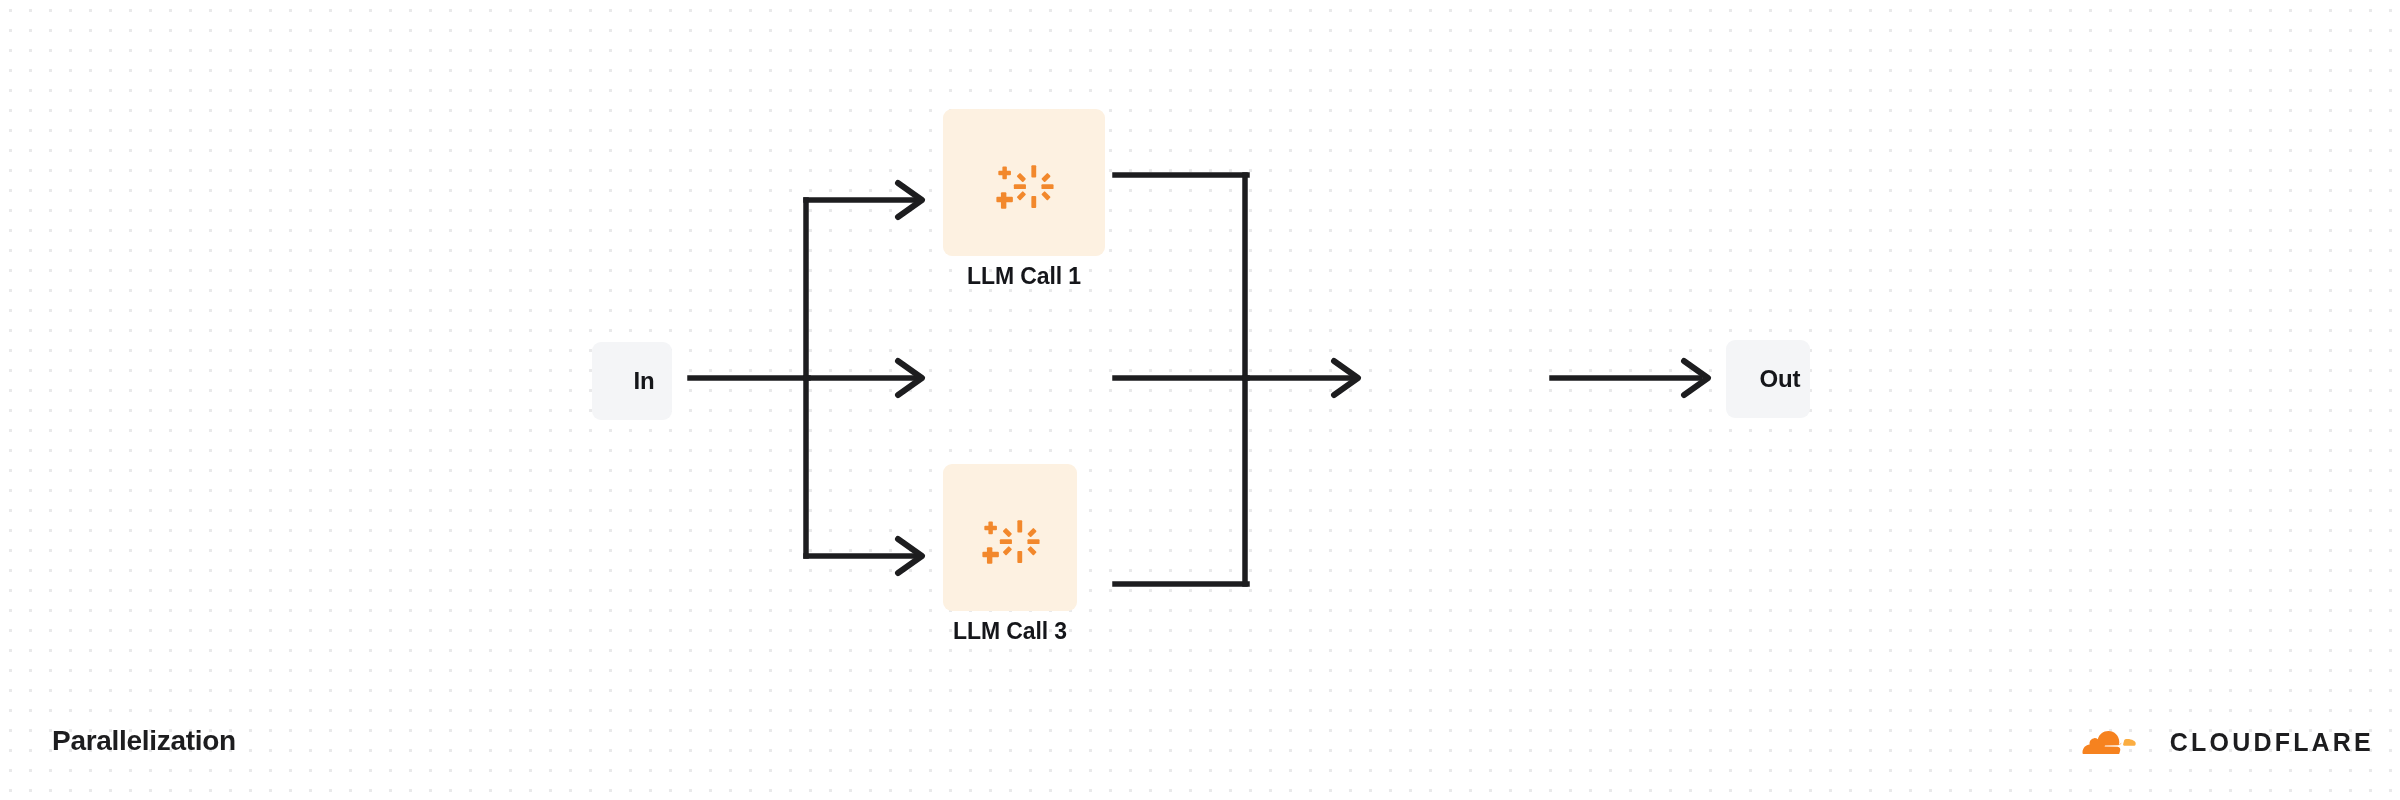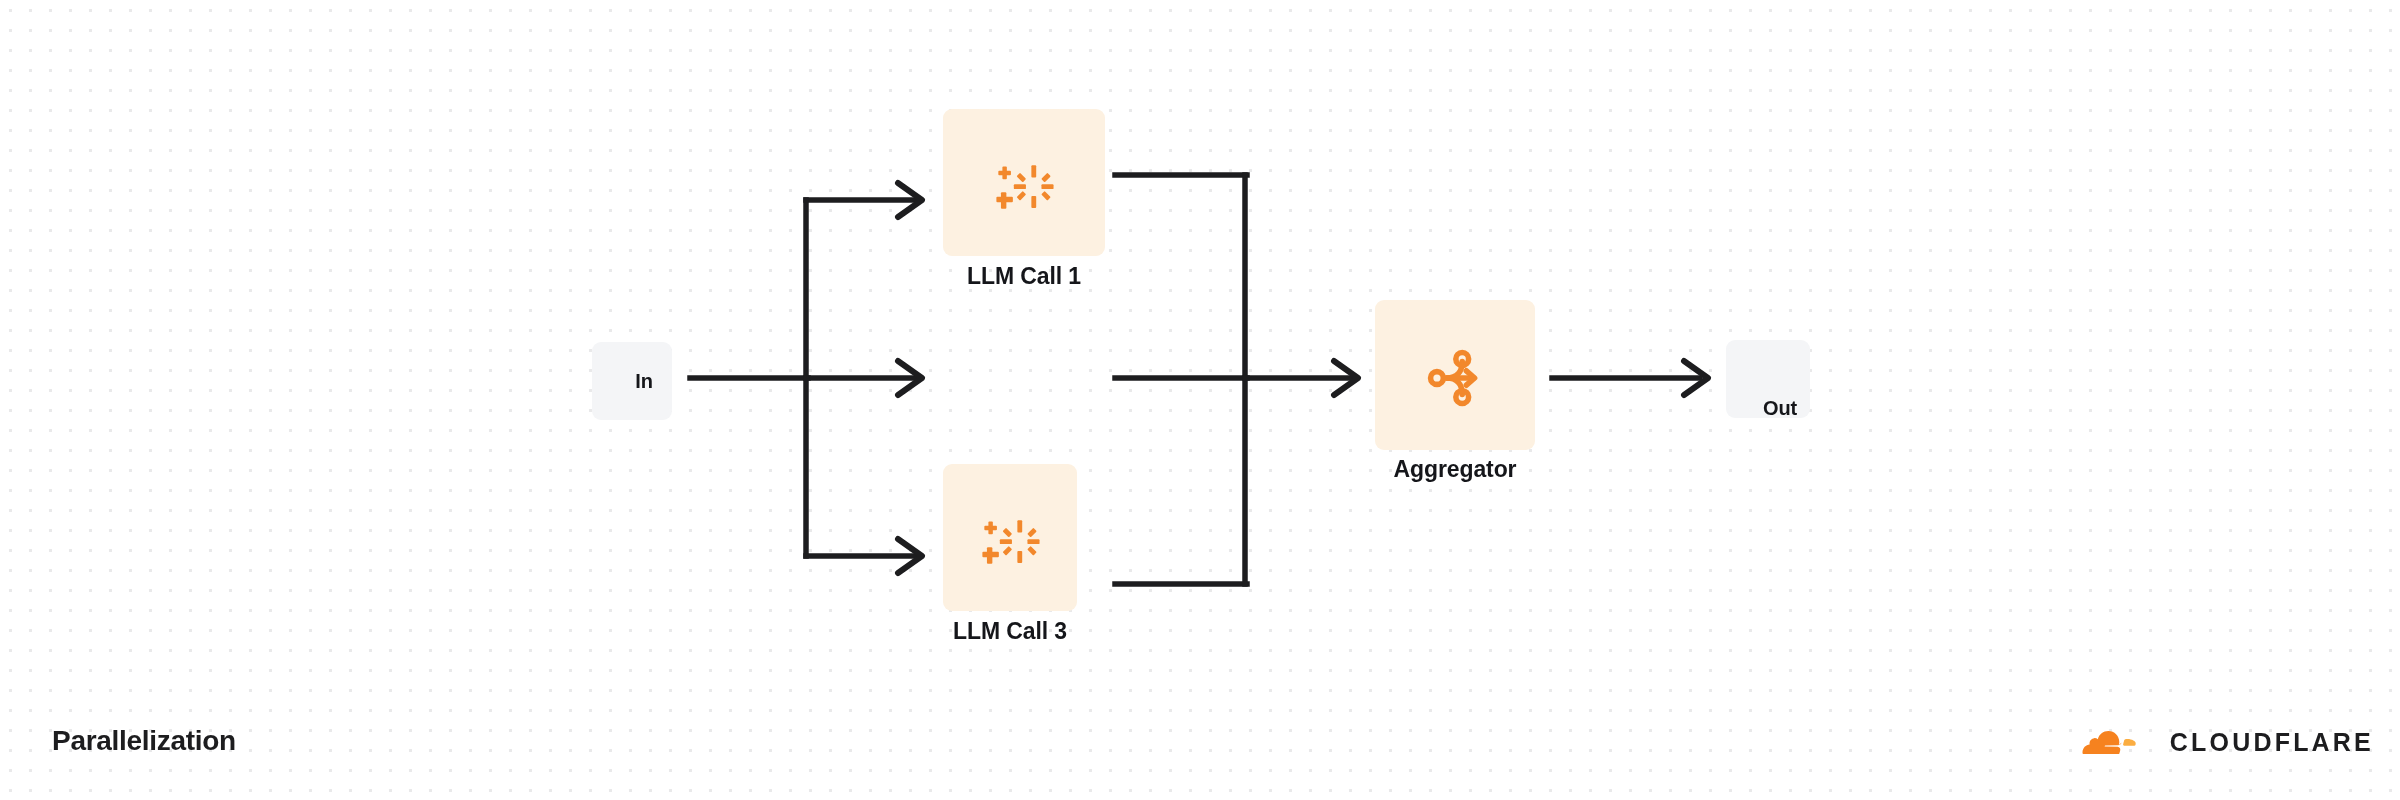--- a/index.html
+++ b/index.html
@@ -45,21 +45,21 @@
     flex-direction: column;
     align-items: center;
     justify-content: center;
   }
 
   .node-io {
     background-color: #f4f5f7;
     border-radius: 9px;
   }
   .node-io .node-label {
-    font-size: 20px;
+    font-size: 24px;
     font-weight: bold;
     color: #15161a;
     letter-spacing: -0.1px;
     line-height: 1;
     margin-left: 24px;
   }
 
   .node-llm {
     background-color: #fdf1e1;
     border-radius: 9px;
@@ -223,44 +223,22 @@
           <rect x="26.8" y="12.6" width="5" height="9" rx="1" transform="rotate(-45 29.3 17.1)"></rect>
           <rect x="52.2" y="12.6" width="5" height="9" rx="1" transform="rotate(45 54.7 17.1)"></rect>
           <rect x="26.8" y="31.4" width="5" height="9" rx="1" transform="rotate(45 29.3 35.9)"></rect>
           <rect x="52.2" y="31.4" width="5" height="9" rx="1" transform="rotate(-45 54.7 35.9)"></rect>
         </g>
       </svg>
     </span>
     <span class="node-label">LLM Call 3</span>
   </div>
 
-  <div class="node node-agg" style="left:1375px; top:300px; width:160px; height:150px;">
-    <span class="node-icon">
-      <svg viewBox="0 0 64 64" width="66" height="66" xmlns="http://www.w3.org/2000/svg">
-        <g fill="none" stroke="#F2882C" stroke-width="5.4" stroke-linecap="round" stroke-linejoin="round">
-
-          <path d="M 39 16 C 39 27 33 32 24 32"></path>
-
-          <path d="M 39 48 C 39 37 33 32 24 32"></path>
-
-          <path d="M 24 32 L 50 32"></path>
-
-          <polyline points="43,25 51,32 43,39"></polyline>
-        </g>
-        <g fill="none" stroke="#F2882C" stroke-width="5.4">
-          <circle cx="39" cy="13.5" r="6.2"></circle>
-          <circle cx="39" cy="50.5" r="6.2"></circle>
-          <circle cx="14.5" cy="32" r="6.2"></circle>
-        </g>
-      </svg>
-    </span>
-    <span class="node-label">Aggregator</span>
-  </div>
-
-  <div class="node node-io" style="left:1726px; top:340px; width:84px; height:78px;justify-content:flex-end;">
+
+  <div class="node node-io" style="left:1726px; top:340px; width:84px; height:78px;">
     <span class="node-label">Out</span>
   </div>
 
   <div id="page-title">Parallelization</div>
 
   <div id="brand">
     <span class="brand-mark">
       <svg viewBox="0 0 128 64" width="64" height="32" xmlns="http://www.w3.org/2000/svg">
 
         <path fill="#FBAD41" d="M103 26c-1.6 0-3.1.2-4.6.6-1 .3-1.7 1.1-2 2.1l-2.2 7.7c-.3 1.1.2 2.2 1.2 2.7.6.3 1.3.4 2 .4h19.2c1.1 0 2-.7 2.3-1.7.3-1.1.5-2.3.5-3.5C119.4 30.9 112 26 103 26z"></path>

